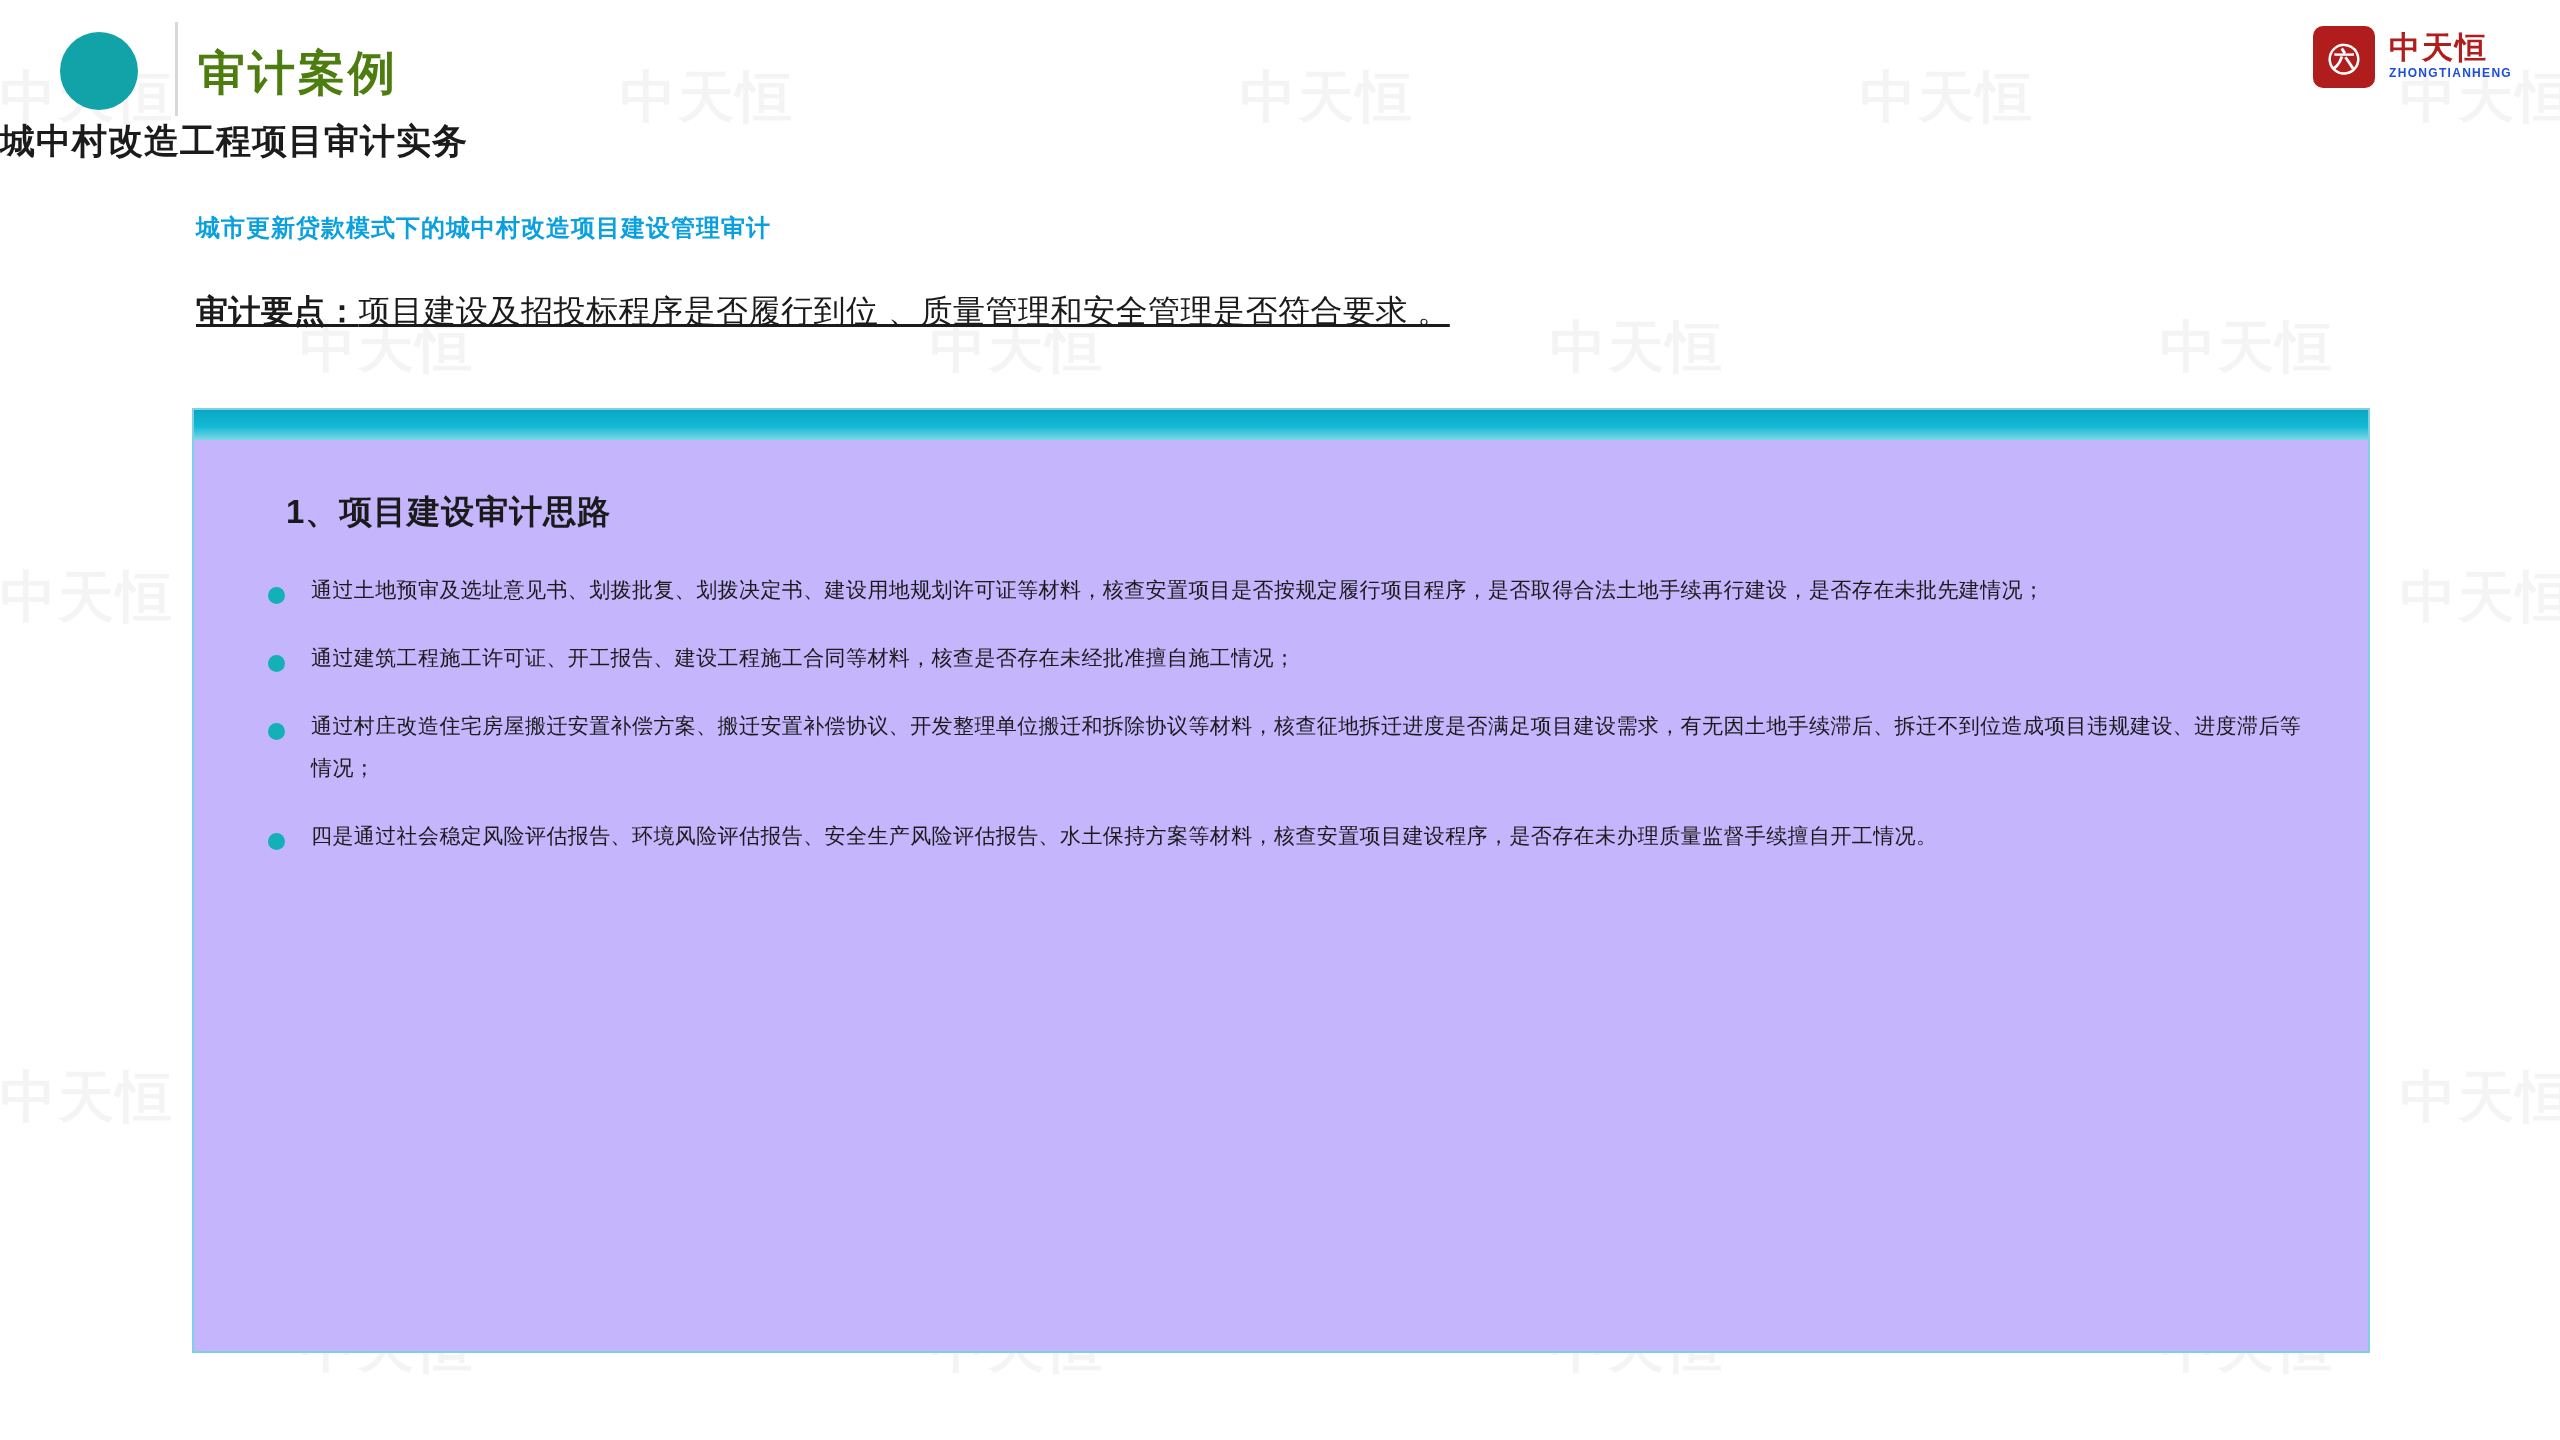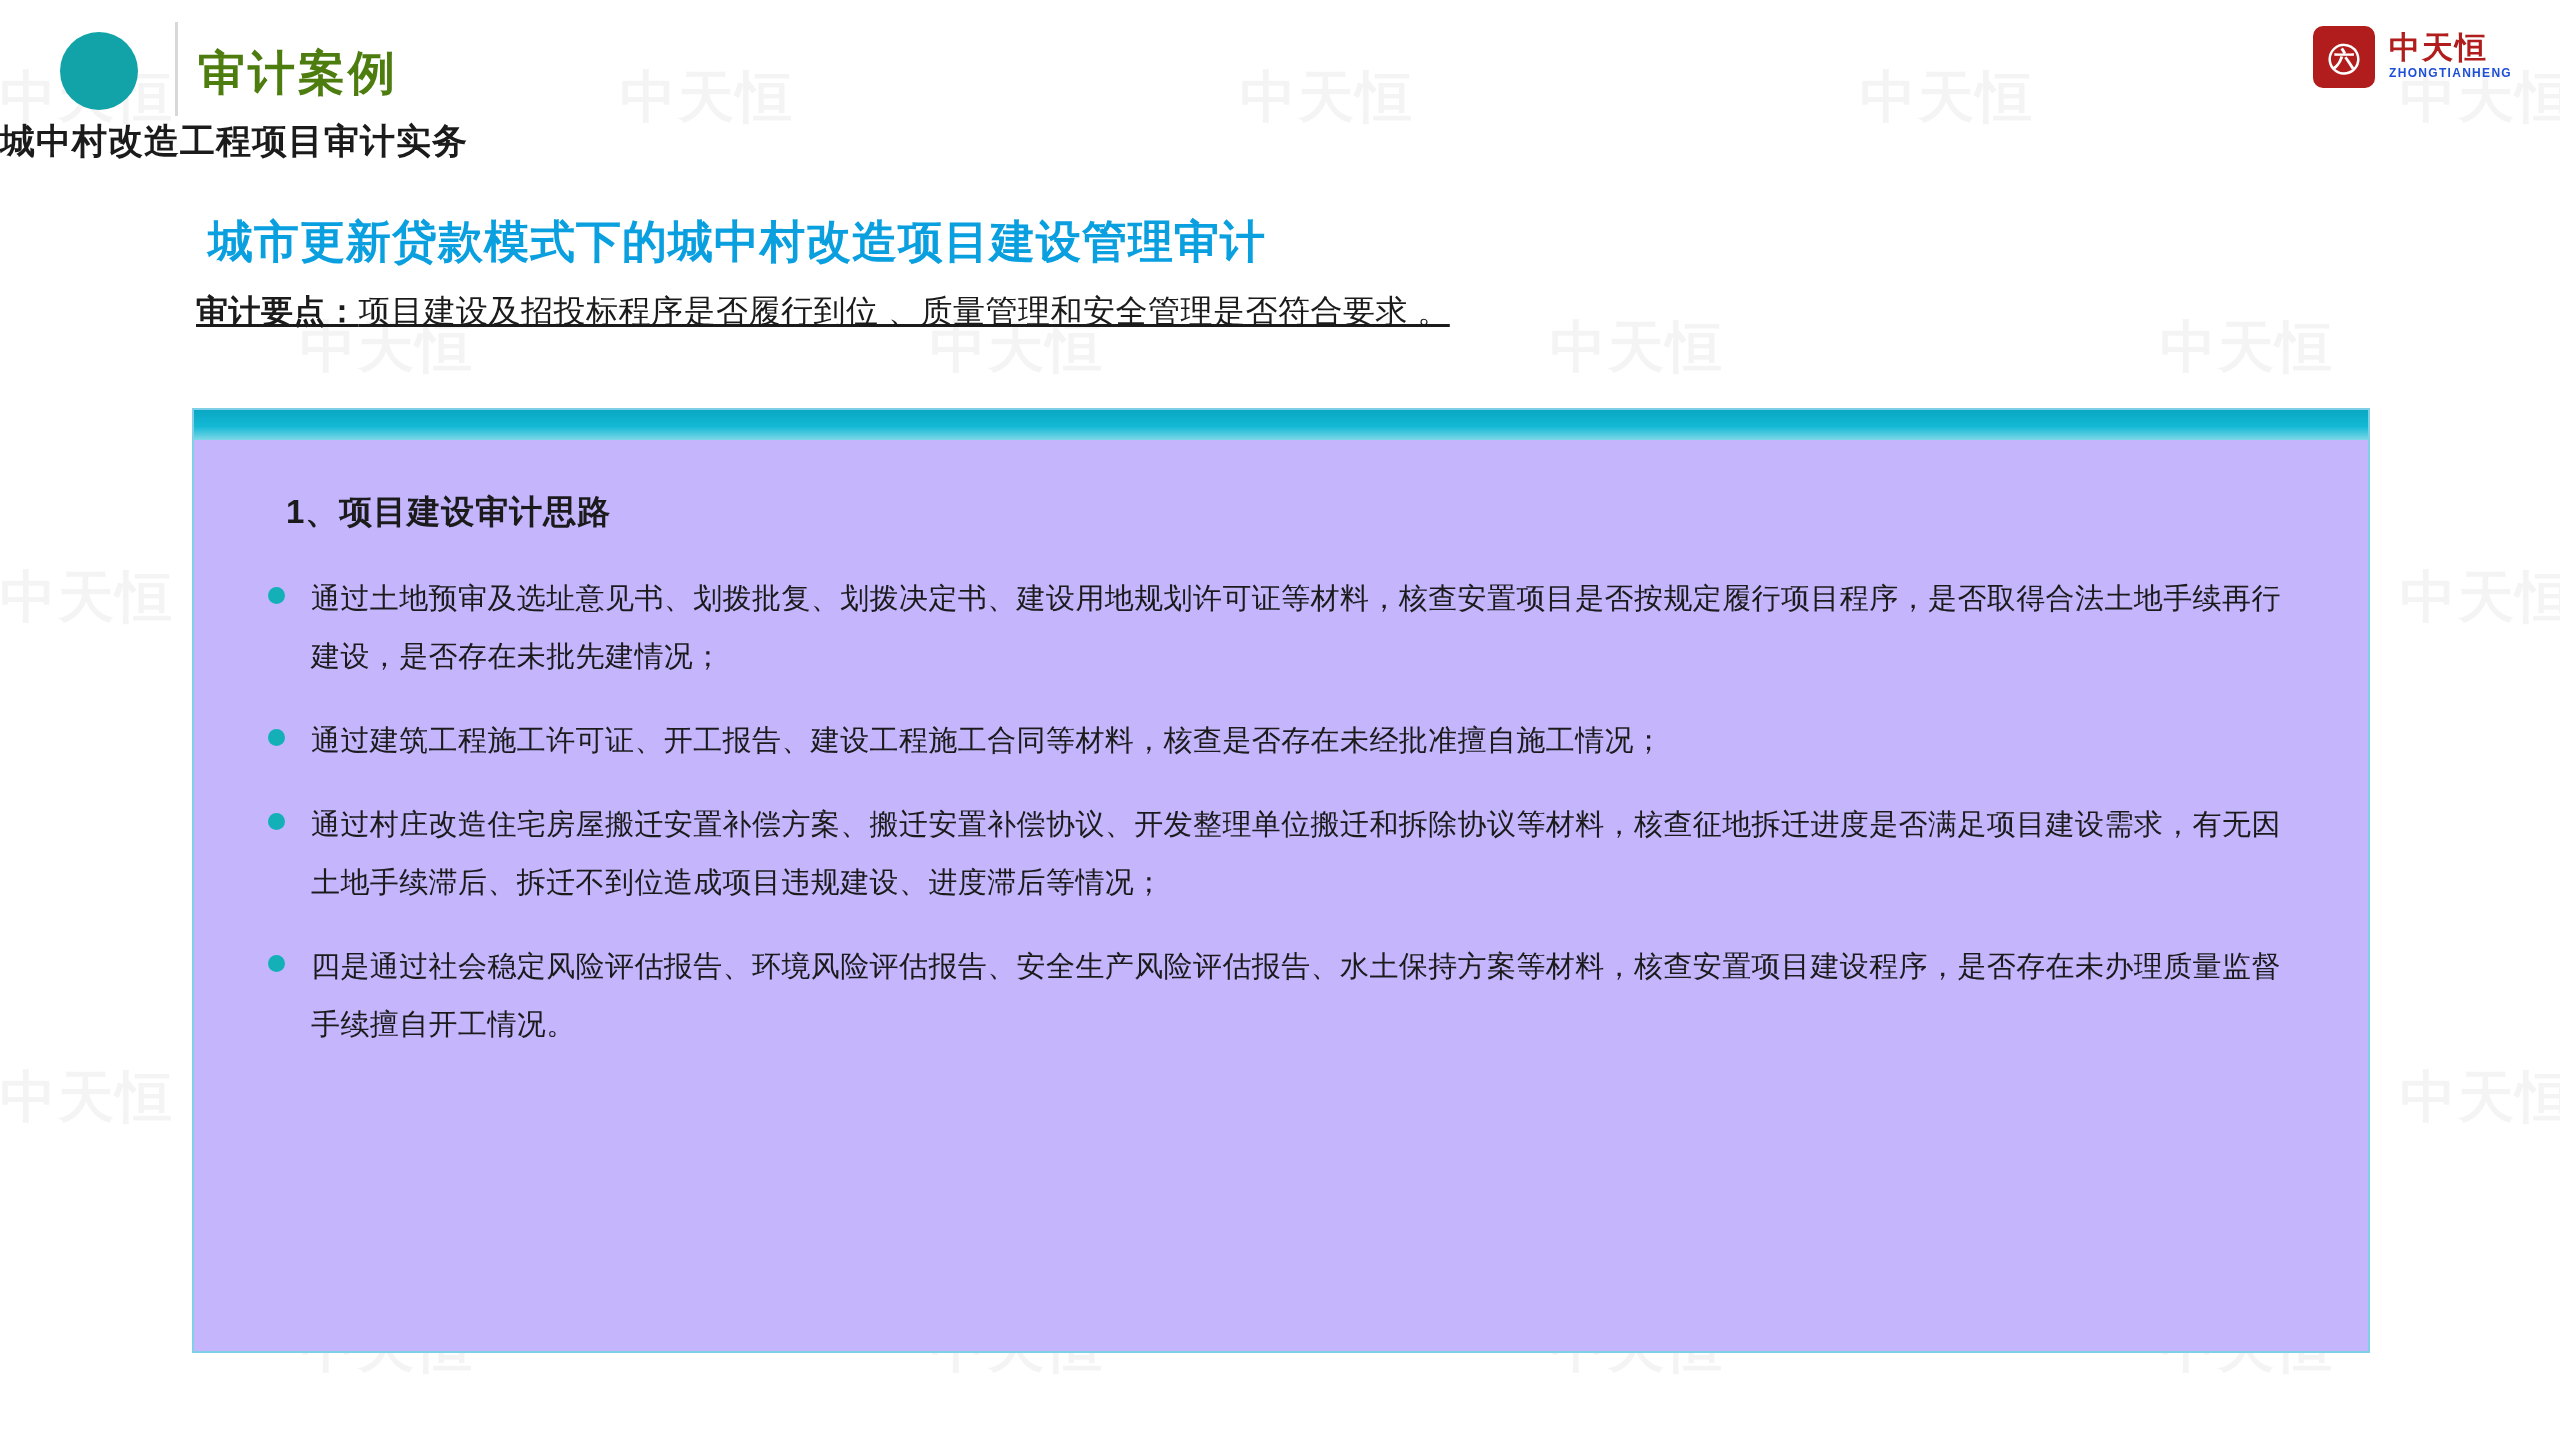--- a/index.html
+++ b/index.html
@@ -121,23 +121,23 @@
     font-size: 12px;
     font-weight: 700;
     color: #1d4ed8;
     letter-spacing: 1.3px;
     line-height: 1.4;
   }
 
   
   .subtitle {
     position: absolute;
-    left: 208px;
+    left: 196px;
     top: 212px;
-    font-size: 45px;
+    font-size: 24px;
     font-weight: 700;
     color: #0aa0e0;
     letter-spacing: 1px;
   }
   .keypoint {
     position: absolute;
     left: 196px;
     top: 290px;
     font-size: 32px;
     color: #1b1b1b;
@@ -196,21 +196,21 @@
   .bullet-dot {
     flex: 0 0 auto;
     width: 17px;
     height: 17px;
     border-radius: 50%;
     background: #13b0b8;
     margin-top: 18px;
     margin-right: 26px;
   }
   .bullet-text {
-    font-size: 29px;
+    font-size: 21px;
     color: #1b1b1b;
     line-height: 2.0;
     letter-spacing: 0.4px;
     flex: 1 1 auto;
   }
 </style>
 </head>
 <body>
 
 <div class="watermark-layer" id="wm-layer">

